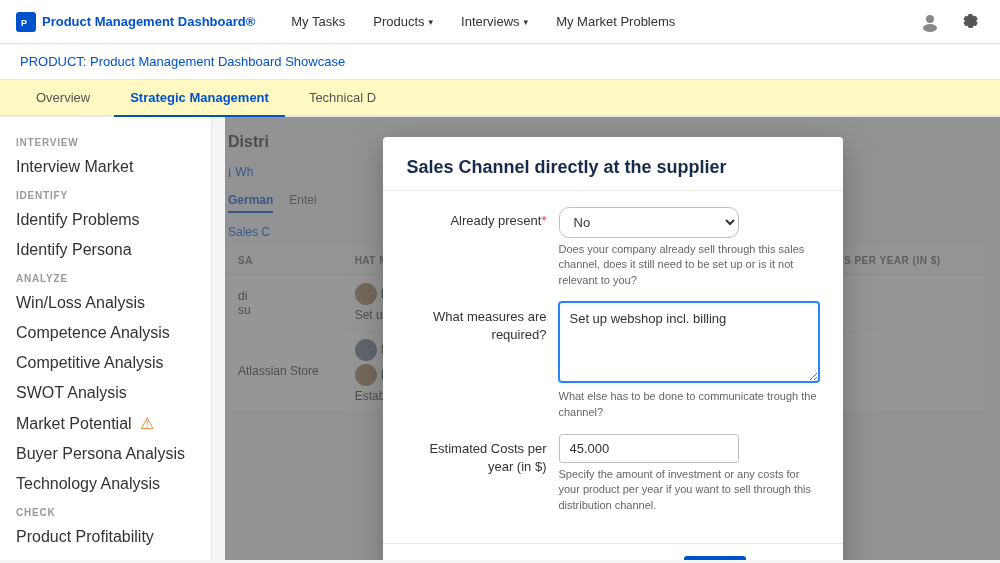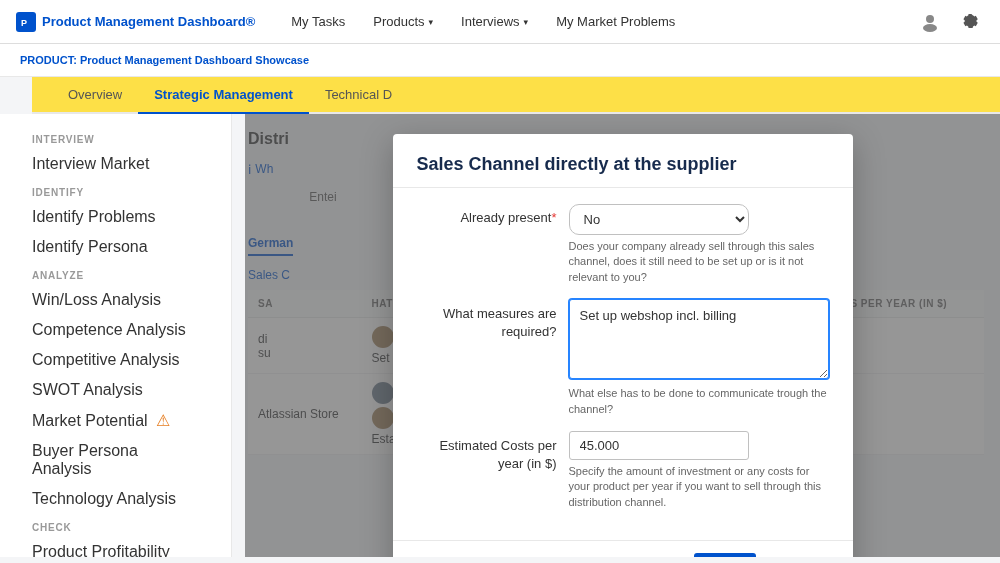--- a/index.html
+++ b/index.html
@@ -51,36 +51,35 @@
     .nav-icon-btn {
       width: 28px; height: 28px;
       display: flex; align-items: center; justify-content: center;
       cursor: pointer; border-radius: 50%; font-size: 16px; color: #555;
     }
 
     
     .page-header {
       background: #fff;
       padding: 10px 20px;
-      font-size: 11px;
+      font-size: 13px;
       color: #555;
-      font-weight: 700;
+      font-weight: 400;
       border-bottom: 1px solid #e8e8e8;
     }
     .page-header span { color: #0052cc; }
 
     
     .tabs-bar {
-      background: #fde047;
+      background: #fef9c3;
       display: flex;
       align-items: flex-end;
       padding: 0 20px;
       border-bottom: 2px solid #e8e8e8;
-      gap: 0;
-      margin-left: 32px;
+      gap: 8px;
     }
     .tab-item {
       padding: 10px 16px;
       font-size: 13px;
       color: #555;
       cursor: pointer;
       border-bottom: 2px solid transparent;
       margin-bottom: -2px;
     }
     .tab-item.active {
@@ -91,24 +90,24 @@
 
     
     .main-layout {
       display: flex;
       height: calc(563px - 44px - 36px - 40px);
       overflow: hidden;
     }
 
     
     .sidebar {
-      width: 232px;
+      width: 212px;
       background: #fff;
       border-right: 1px solid #e8e8e8;
-      padding: 12px 16px;
+      padding: 12px 0;
       overflow-y: auto;
       flex-shrink: 0;
     }
     .sidebar-section-label {
       font-size: 10px;
       font-weight: 700;
       color: #999;
       letter-spacing: 0.8px;
       padding: 8px 16px 4px;
       text-transform: uppercase;
@@ -150,21 +149,20 @@
       font-size: 12px;
       padding: 4px 0;
       color: #555;
       cursor: pointer;
       border-bottom: 2px solid transparent;
     }
     .tab-sub-item.active {
       color: #0052cc;
       border-bottom: 2px solid #0052cc;
       font-weight: 600;
-      margin-top: 46px;
     }
 
     .data-table {
       width: 100%;
       border-collapse: collapse;
       background: #fff;
       font-size: 12px;
     }
     .data-table th {
       text-align: left;

